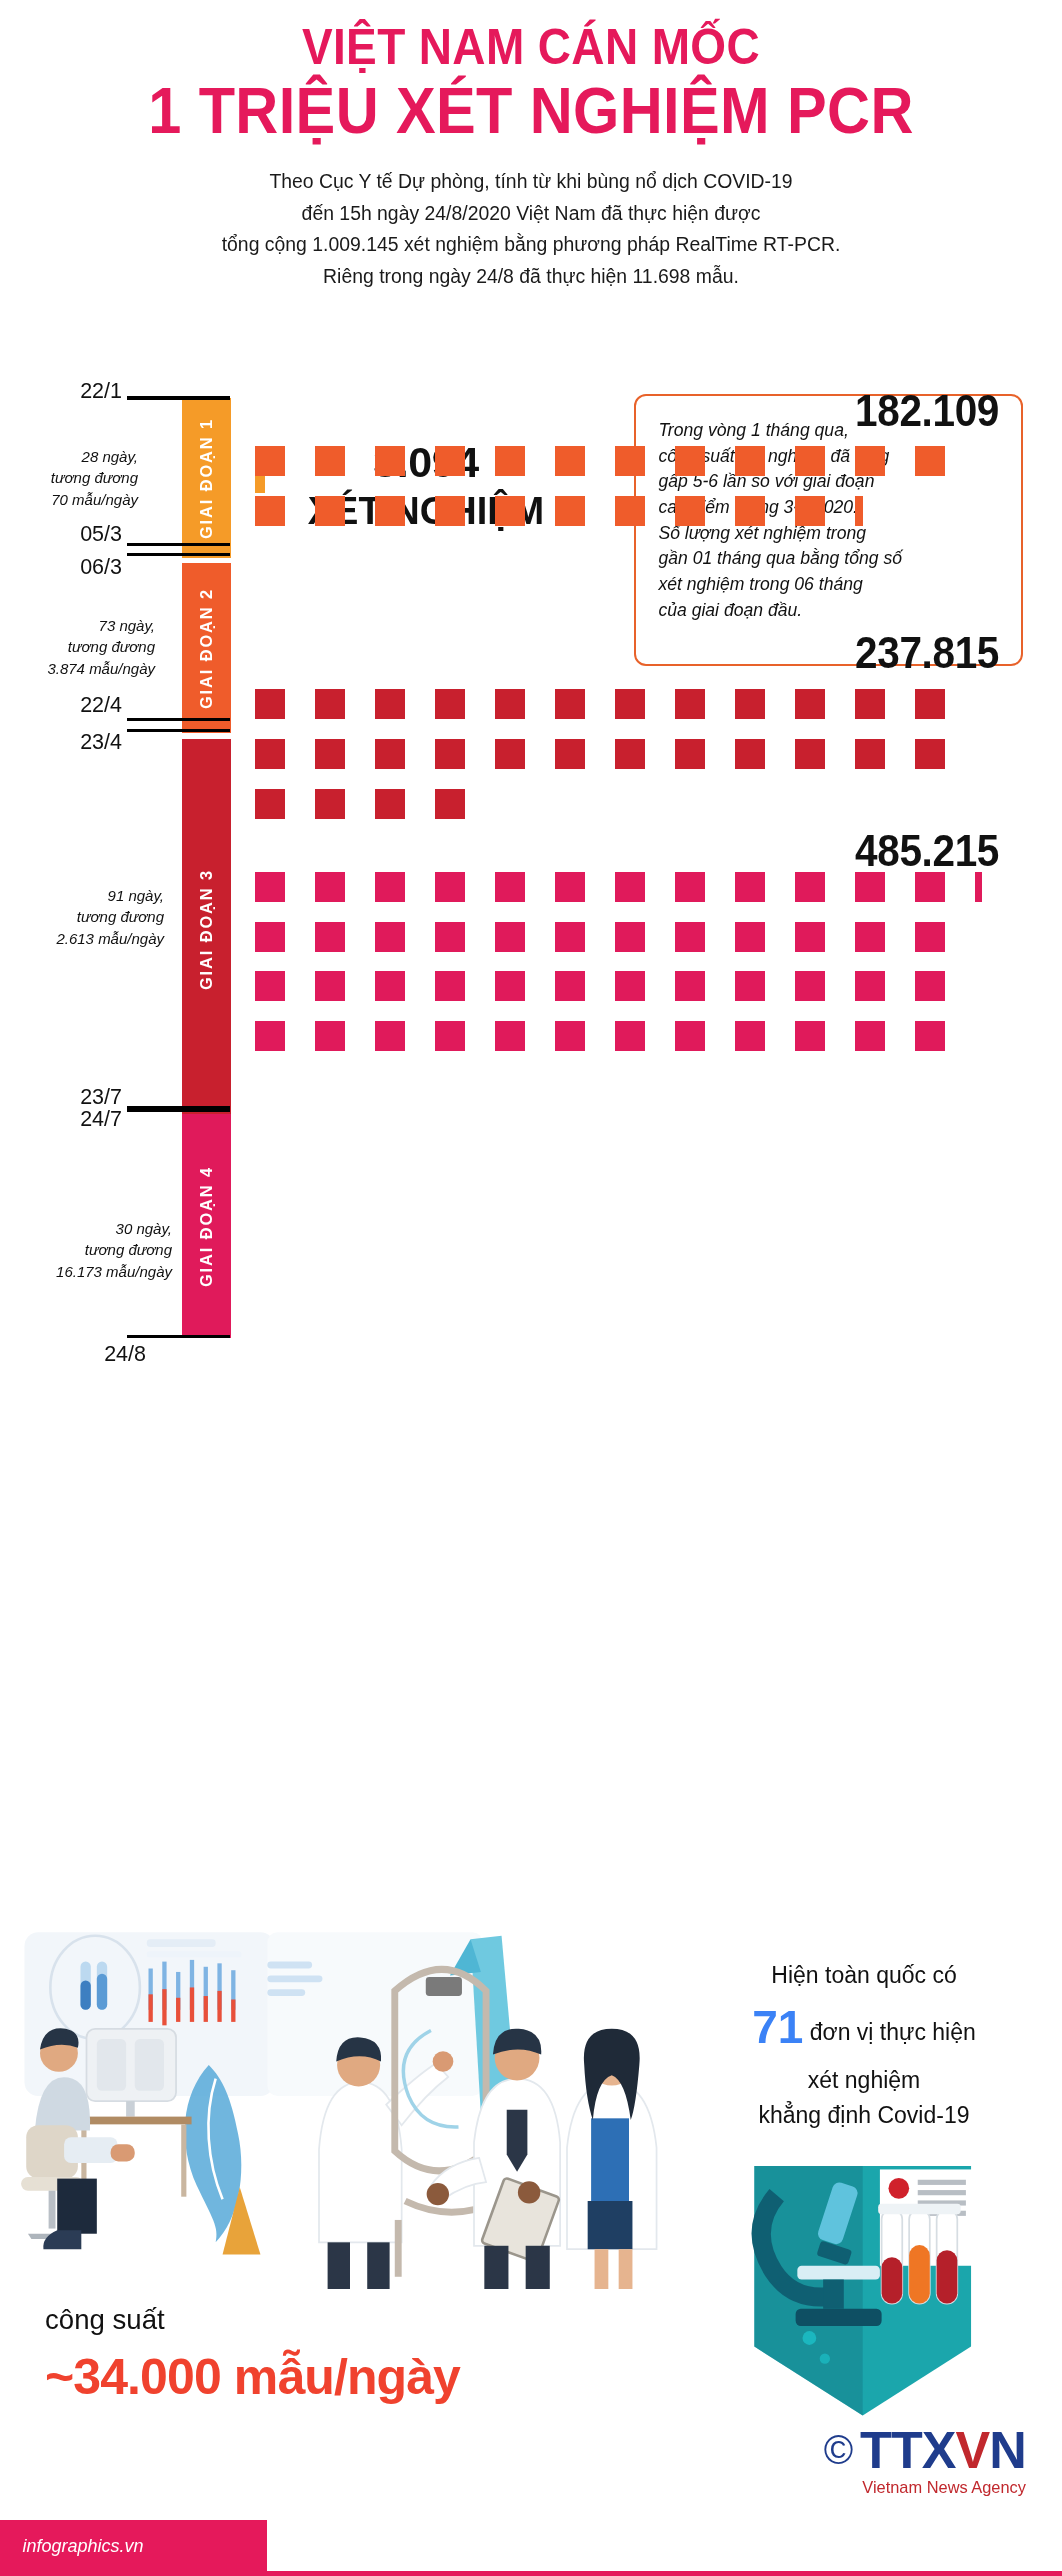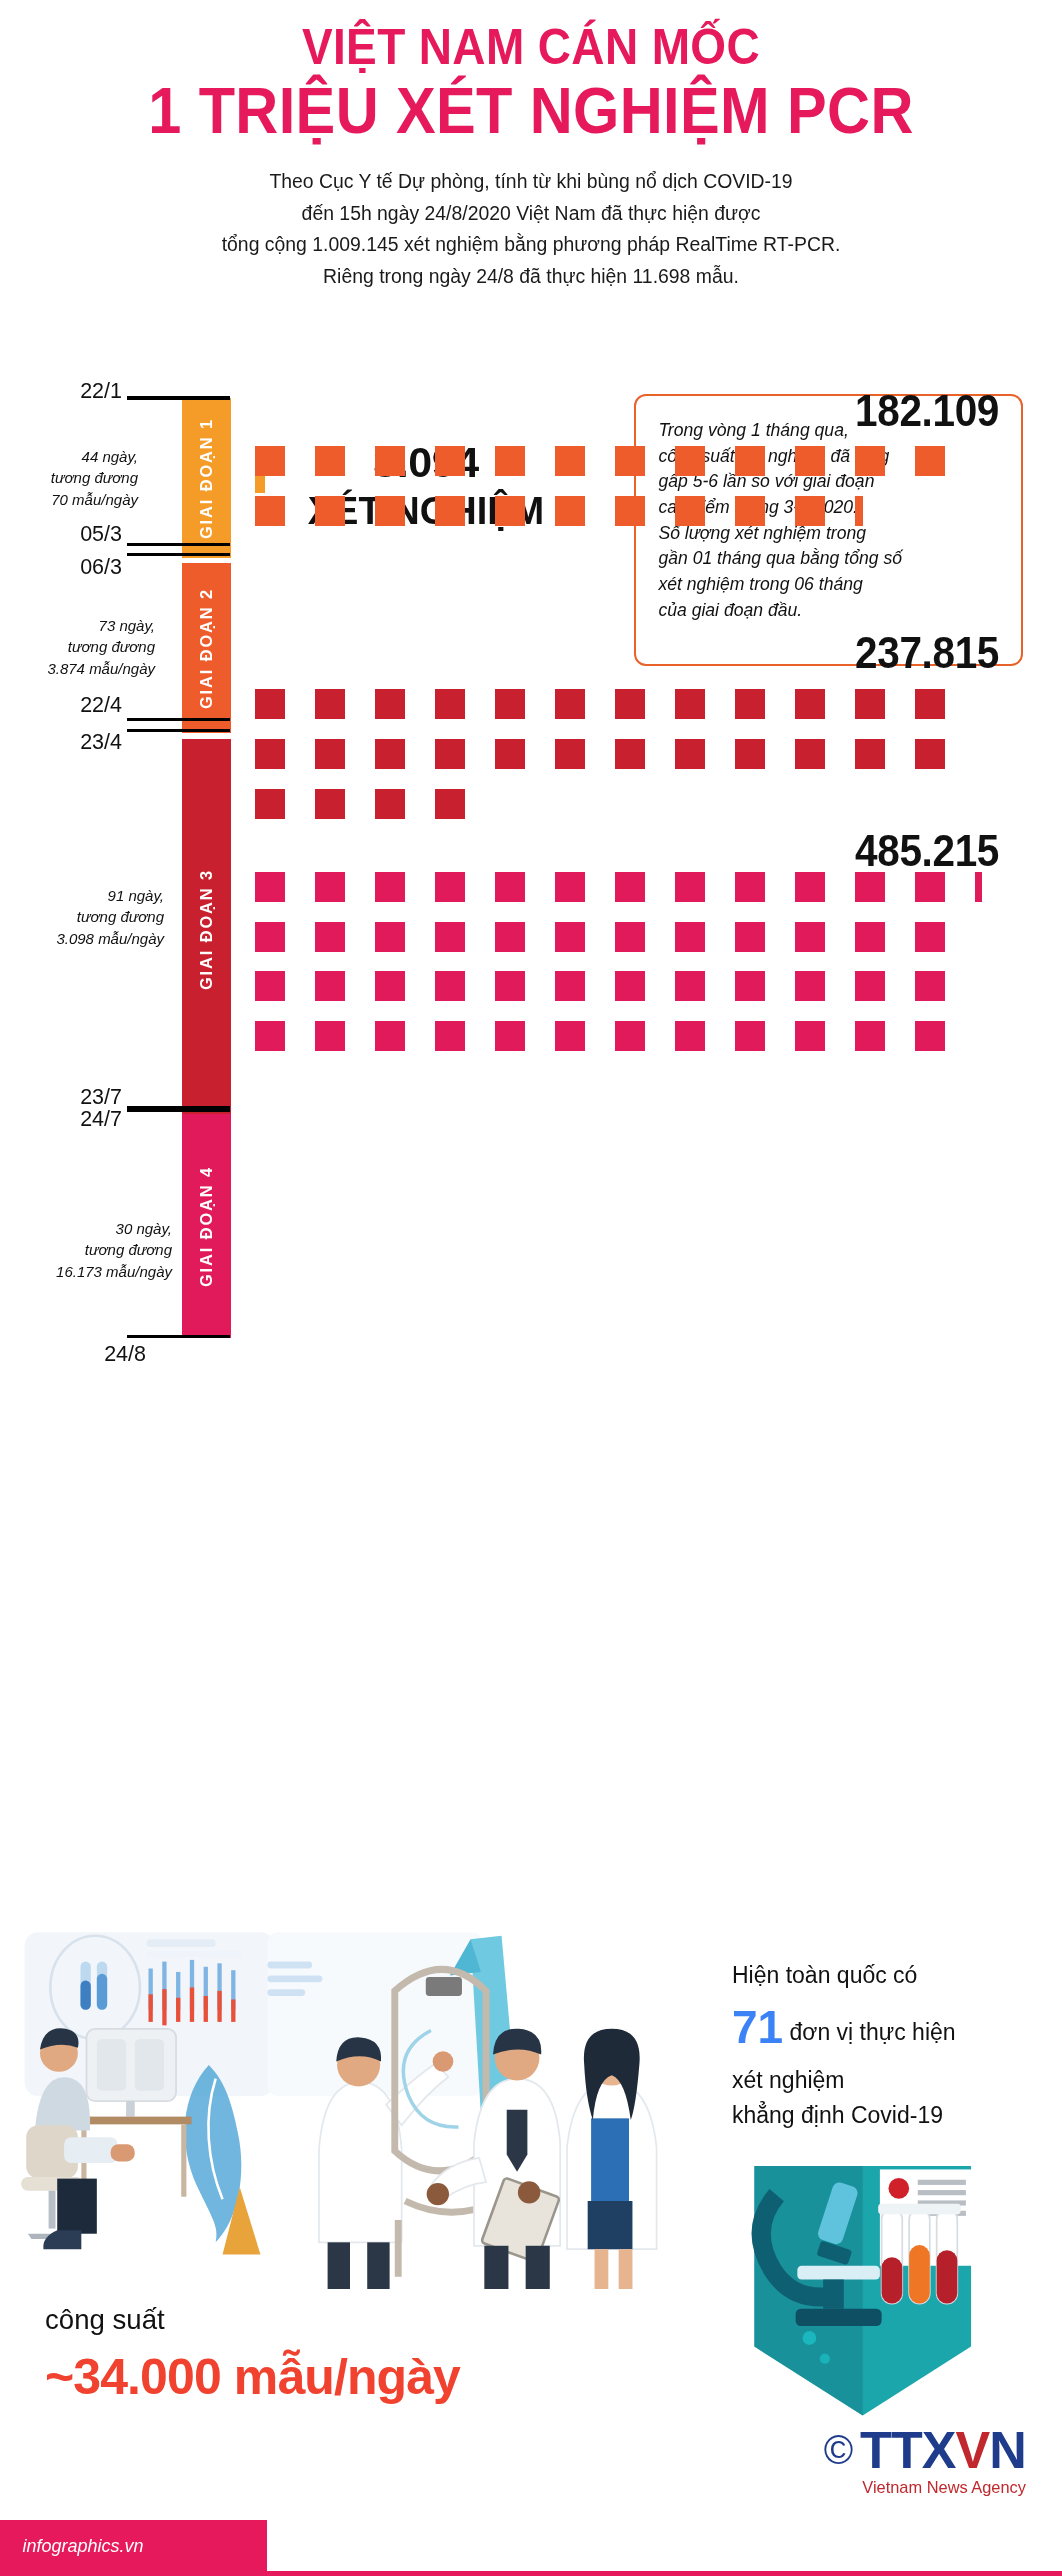--- a/index.html
+++ b/index.html
@@ -80,23 +80,24 @@
   .p1label{
     position:absolute;font-weight:bold;color:#111;
     font-family:"Liberation Sans",sans-serif;text-align:center;
   }
   .p1num{font-size:43px;letter-spacing:-0.4px;}
   .p1txt{font-size:38px;letter-spacing:0px;margin-top:1.7px;}
 
   
   .illus{position:absolute;left:0;top:1927px;width:1062px;height:517px;}
   .rightcopy{
-    position:absolute;left:732px;top:31px;width:310px;
+    position:absolute;left:709px;top:31px;width:310px;
     font-size:23px;line-height:1.52;color:#111;
     font-family:"Liberation Sans",sans-serif;
+    text-align:center;
   }
   .num71{color:#3b82f6;font-weight:bold;font-size:46px;vertical-align:-3.4px;}
 
   .capacity{position:absolute;left:45px;top:2304px;}
   .cap1{font-size:27.6px;color:#111;font-family:"Liberation Sans",sans-serif;}
   .cap2{
     font-size:50px;font-weight:bold;color:#F0422E;margin-top:12px;
     font-family:"Liberation Sans",sans-serif;letter-spacing:-0.9px;text-align:right;
   }
 
@@ -155,21 +156,21 @@
     <div class="bar" style="top:12px;height:160px;background:#F59B28;">
       <div class="vlabel">
         <span>GIAI ĐOẠN 1</span>
       </div>
     </div>
     <div class="tick" style="top:10.3px;"></div>
     <div class="datelbl" style="left:0;width:122px;top:-6.9px;">22/1</div>
     <div class="tick" style="top:157px;"></div>
     <div class="datelbl" style="left:0;width:122px;top:136px;">05/3</div>
     <div class="sidenote" style="left:0;width:138px;top:60px;">
-      <div>44 ngày,</div>
+      <div>28 ngày,</div>
       <div>tương đương</div>
       <div>70 mẫu/ngày</div>
     </div>
 
     <div class="sqrow" style="left:255px;top:77px;">
       <div class="sq" style="width:9.5px;background:#F59B28;"></div>
     </div>
     <div class="p1label p1num" style="left:284px;top:52px;width:284px;">3.094</div>
     <div class="p1label p1txt" style="left:284px;top:102px;width:284px;">XÉT NGHIỆM</div>
 
@@ -221,21 +222,21 @@
         <span>GIAI ĐOẠN 3</span>
       </div>
     </div>
     <div class="tick" style="top:343px;height:2.6px;"></div>
     <div class="datelbl" style="left:0;width:122px;top:344px;">23/4</div>
     <div class="tick" style="top:723px;height:2.6px;"></div>
     <div class="datelbl" style="left:0;width:122px;top:699px;">23/7</div>
     <div class="sidenote" style="left:0;width:164px;top:499px;">
       <div>91 ngày,</div>
       <div>tương đương</div>
-      <div>3.098 mẫu/ngày</div>
+      <div>2.613 mẫu/ngày</div>
     </div>
     <div class="bignum" style="left:603px;top:241px;width:396px;text-align:right;">237.815</div>
     <div class="sqrow" style="left:255px;top:303px;">
       <div class="sq" style="background:#C8202E;"></div>
       <div class="sq" style="background:#C8202E;"></div>
       <div class="sq" style="background:#C8202E;"></div>
       <div class="sq" style="background:#C8202E;"></div>
       <div class="sq" style="background:#C8202E;"></div>
       <div class="sq" style="background:#C8202E;"></div>
       <div class="sq" style="background:#C8202E;"></div>

